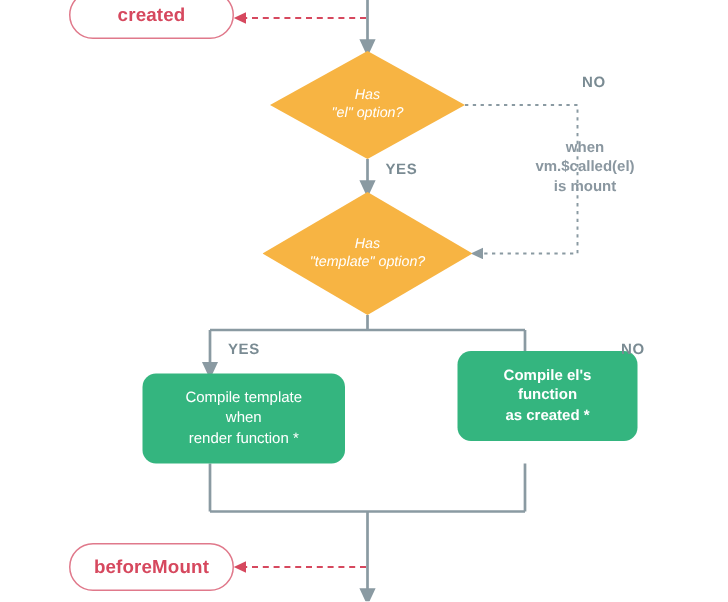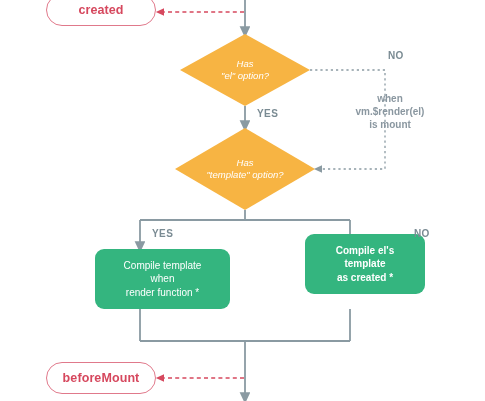--- a/index.html
+++ b/index.html
@@ -220,28 +220,28 @@
   </div>
 
   <div class="process-box" id="box-compile-template">
     <span>Compile template</span>
     <span>when</span>
     <span>render function *</span>
   </div>
 
   <div class="process-box" id="box-compile-outerhtml">
     <span>Compile el's</span>
-    <span>template</span>
+    <span>function</span>
     <span>as created *</span>
   </div>
 
   <div class="edge-label" id="label-yes-el">YES</div>
   <div class="edge-label" id="label-no-el">NO</div>
   <div class="edge-label" id="label-yes-tmpl">YES</div>
   <div class="edge-label" id="label-no-tmpl">NO</div>
 
   <div id="annotation-mount">
     <div>when</div>
-    <div>vm.$render(el)</div>
+    <div>vm.$called(el)</div>
     <div>is mount</div>
   </div>
 
 </div>
 
 </body></html>

